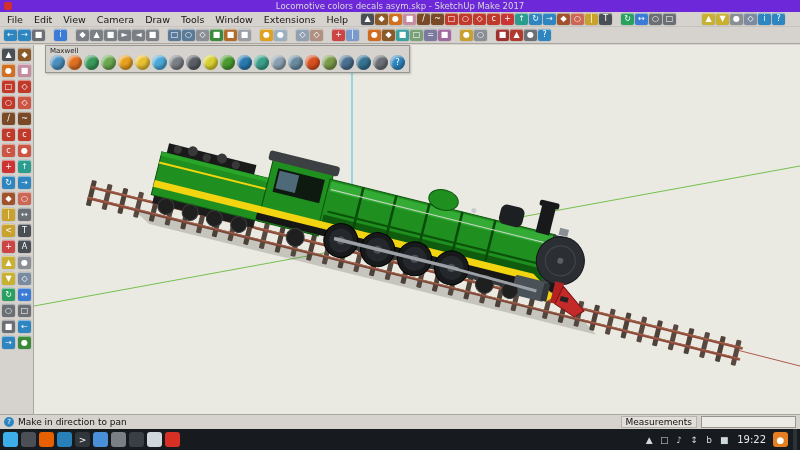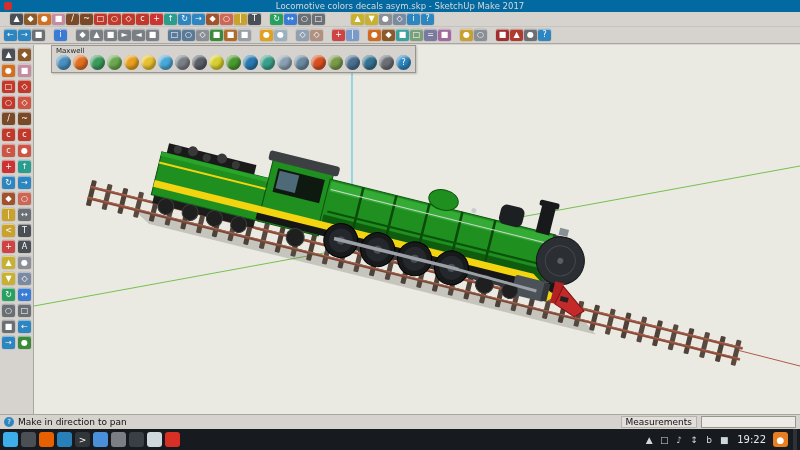--- a/index.html
+++ b/index.html
@@ -1,20 +1,20 @@
 <!DOCTYPE html>
 <html><head>
 <meta charset="utf-8">
 <style>
   html,body{margin:0;padding:0;width:800px;height:450px;overflow:hidden;
     font-family:"DejaVu Sans","Liberation Sans",sans-serif;background:#d6d3ce;position:relative;}
   *{box-sizing:border-box;}
 
   
-  .titlebar{height:12px;background:#0369a1;color:#d8d8d8;display:flex;align-items:center;position:relative;}
+  .titlebar{height:12px;background:#6d28d9;color:#d8d8d8;display:flex;align-items:center;position:relative;}
   .app-icon{width:8px;height:8px;background:#d32f2f;border-radius:2px;margin:0 4px;flex:0 0 auto;}
   .title-text{position:absolute;left:0;right:0;text-align:center;font-size:8.5px;line-height:12px;}
 
   
   .menubar{height:15px;background:#d6d3ce;display:flex;align-items:center;padding:0 2px;border-bottom:1px solid #c6c3be;}
   .menu-item{padding:0 5px;font-size:9.5px;color:#161616;}
   .tb-icons{display:flex;align-items:center;gap:1px;}
   .row1-icons{margin-left:8px;}
   .row1-right{margin-left:26px;}
   .toolbar2{height:17px;background:#d6d3ce;border-bottom:1px solid #a9a6a1;display:flex;align-items:center;padding:0 4px;}
@@ -24,21 +24,21 @@
 
   
   .main{position:absolute;top:45px;bottom:36px;left:0;right:0;display:flex;}
   .left-toolbar{width:34px;background:#d6d3ce;border-right:1px solid #a9a6a1;display:grid;
     grid-template-columns:repeat(2,14px);grid-auto-rows:15px;gap:1px 2px;padding:3px 2px;align-content:start;}
   .left-toolbar .icon{width:13px;height:13px;}
   .viewport{flex:1;position:relative;background:#eaeae3;overflow:hidden;}
   .viewport svg{position:absolute;left:0;top:0;}
 
   
-  .maxwell{position:absolute;left:17px;top:0;background:#d6d3ce;border:1px solid #98958f;
+  .maxwell{position:absolute;left:11px;top:0;background:#d6d3ce;border:1px solid #98958f;
     padding:1px 4px 2px;z-index:5;box-shadow:1px 1px 2px rgba(0,0,0,.2);}
   .maxwell-title{font-size:7px;color:#222;display:block;line-height:8px;}
   .maxwell-icons{display:flex;gap:2px;}
   .micon{width:15px;height:15px;border-radius:50%;display:inline-flex;align-items:center;justify-content:center;
     font-size:8px;color:#fff;box-shadow:inset -2px -3px 3px rgba(0,0,0,.3),inset 2px 2px 2px rgba(255,255,255,.5);}
 
   
   .statusbar{position:absolute;left:0;right:0;bottom:21px;height:15px;background:#d6d3ce;border-top:1px solid #a9a6a1;
     display:flex;align-items:center;padding:0 4px;gap:4px;font-size:9px;color:#111;}
   .help-circle{width:10px;height:10px;border-radius:50%;background:#2e86c1;color:#fff;font-size:7px;
@@ -61,20 +61,31 @@
 </style>
 </head>
 <body>
 
 <div class="titlebar">
   <span class="app-icon"></span>
   <span class="title-text">Locomotive colors decals asym.skp - SketchUp Make 2017</span>
 </div>
 
 <div class="menubar">
+  <span class="tb-icons">
+      <span class="menu-item">File</span>
+      <span class="menu-item">Edit</span>
+      <span class="menu-item">View</span>
+      <span class="menu-item">Camera</span>
+      <span class="menu-item">Draw</span>
+      <span class="menu-item">Tools</span>
+      <span class="menu-item">Window</span>
+      <span class="menu-item">Extensions</span>
+      <span class="menu-item">Help</span>
+    </span>
   <span class="tb-icons row1-icons">
       <span class="icon" style="background: rgb(74, 79, 85);">▲</span>
       <span class="icon" style="background: rgb(138, 90, 42);">◆</span>
       <span class="icon" style="background: rgb(208, 112, 32);">●</span>
       <span class="icon" style="background: rgb(196, 140, 160);">■</span>
       <span class="icon" style="background: rgb(122, 74, 40);">/</span>
       <span class="icon" style="background: rgb(122, 74, 40);">~</span>
       <span class="icon" style="background: rgb(192, 57, 43);">□</span>
       <span class="icon" style="background: rgb(192, 57, 43);">○</span>
       <span class="icon" style="background: rgb(192, 57, 43);">◇</span>

